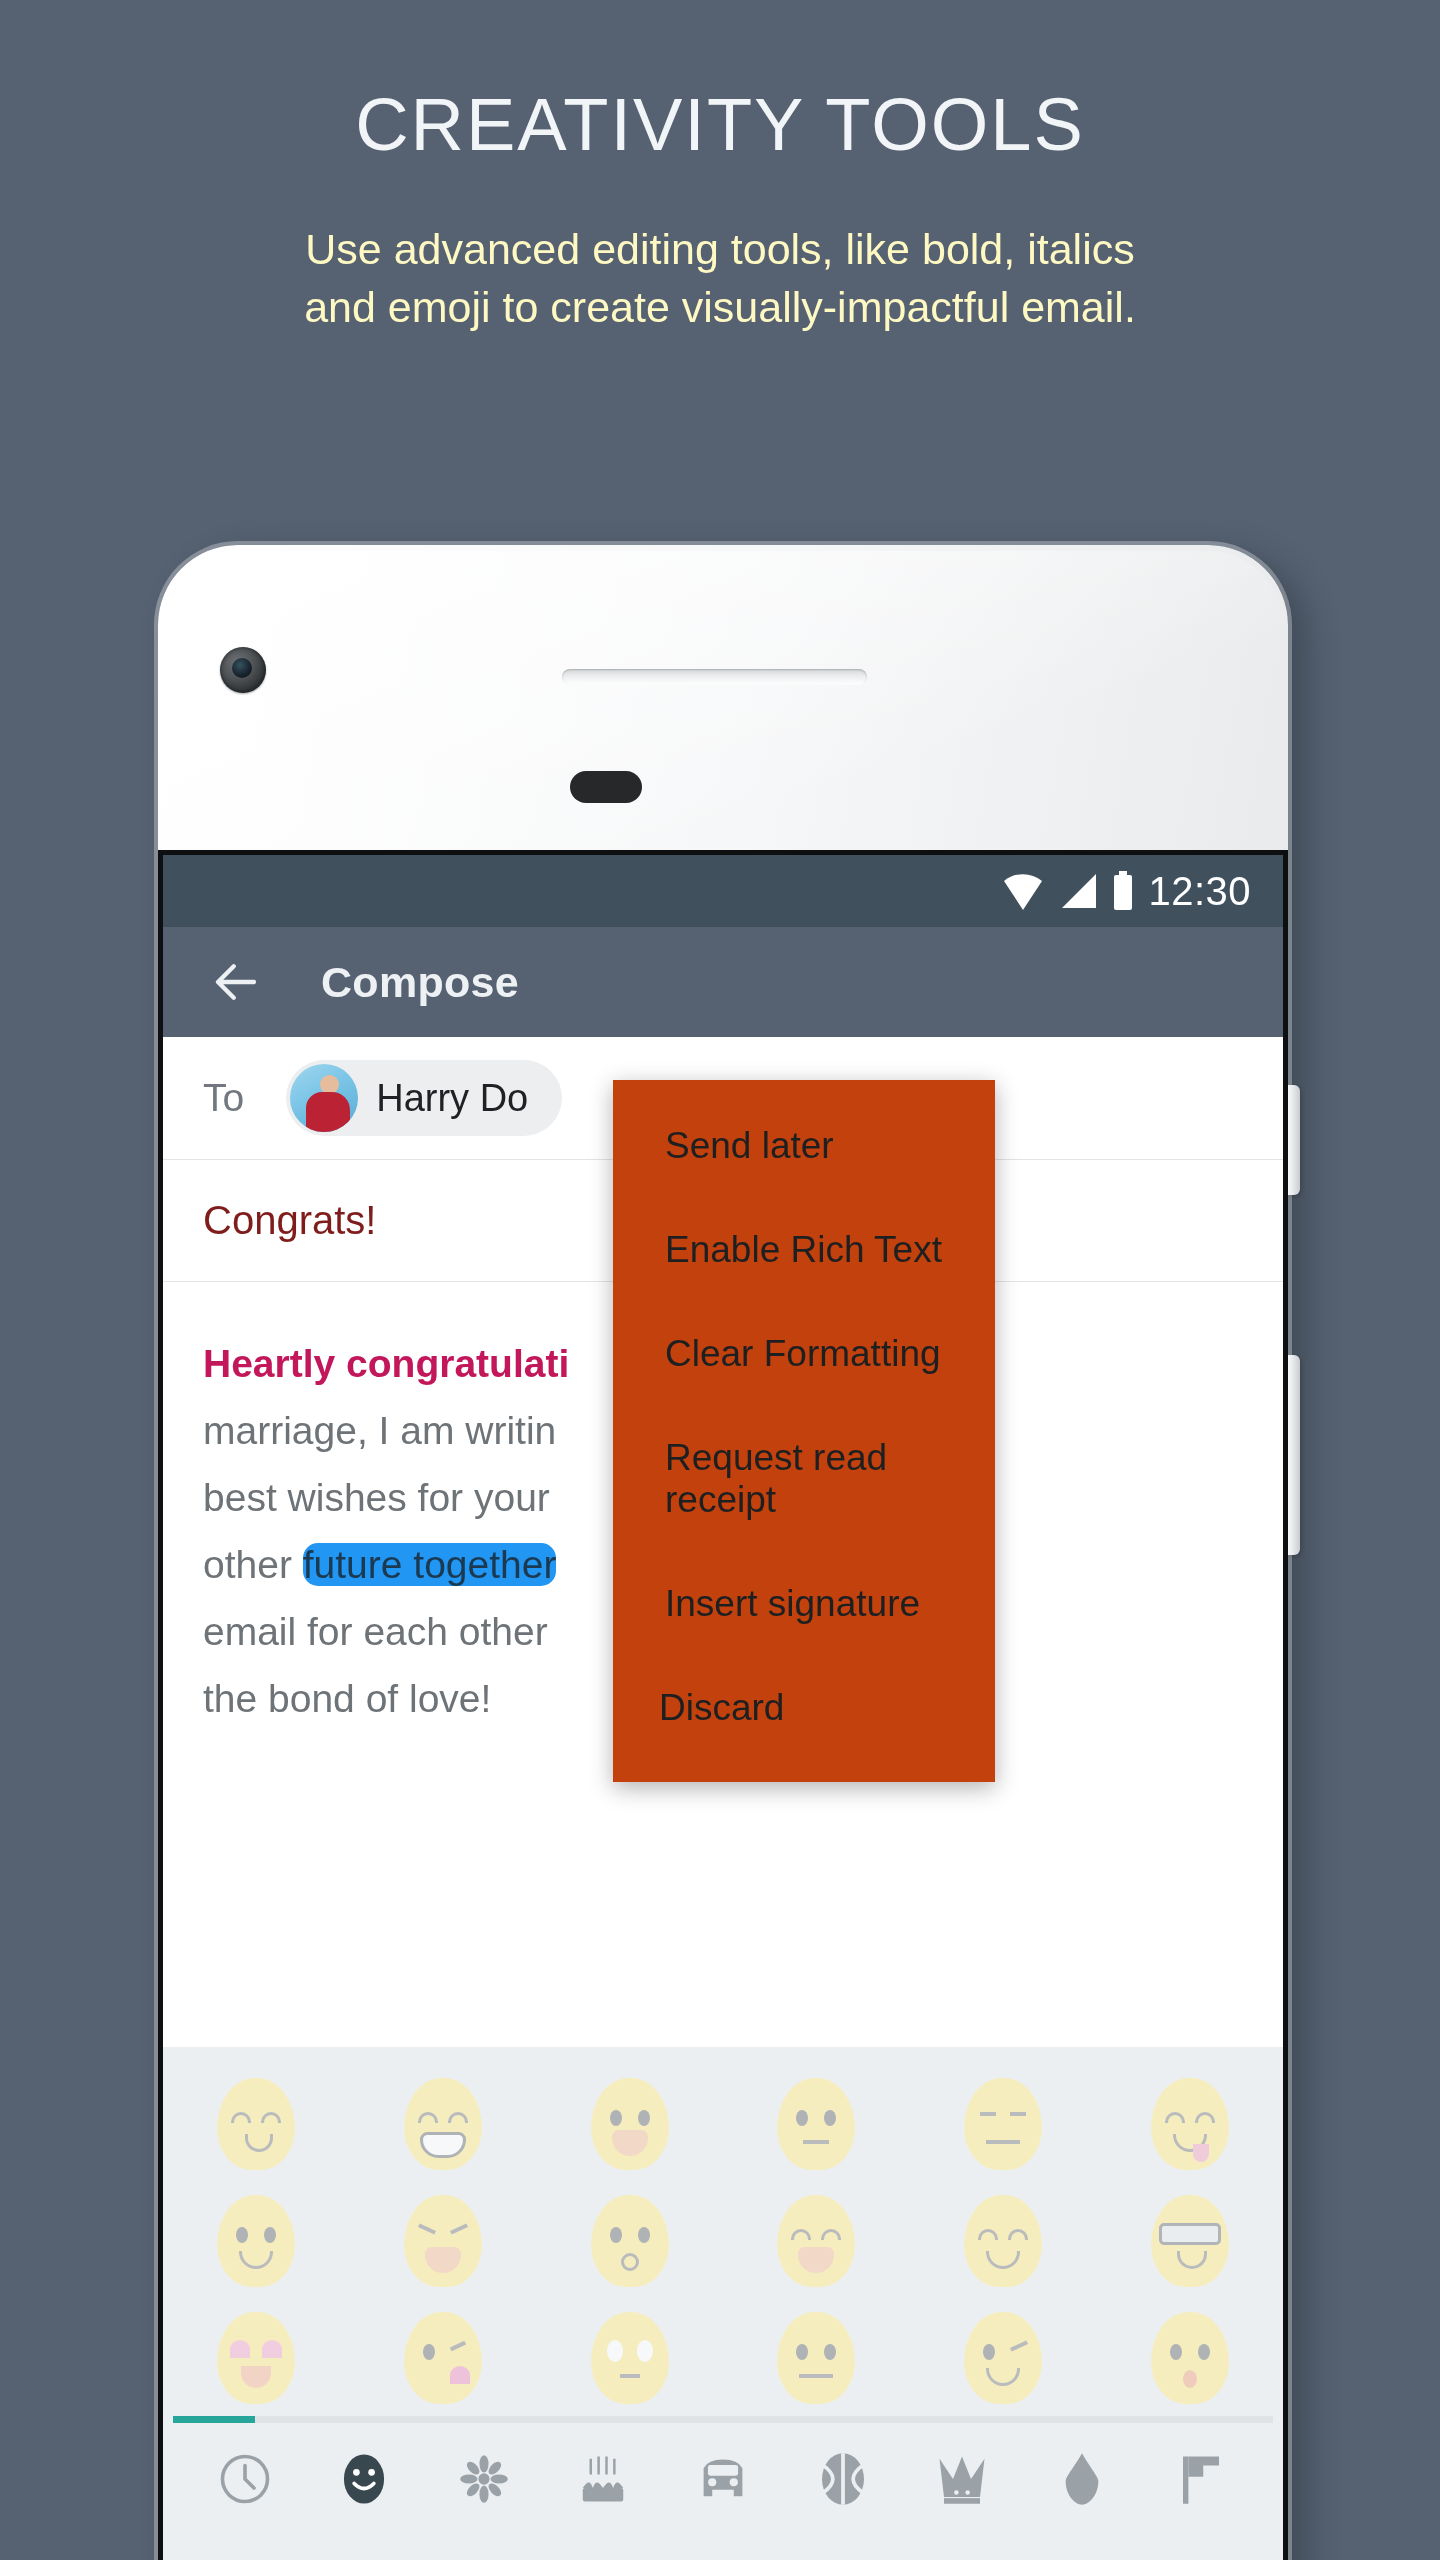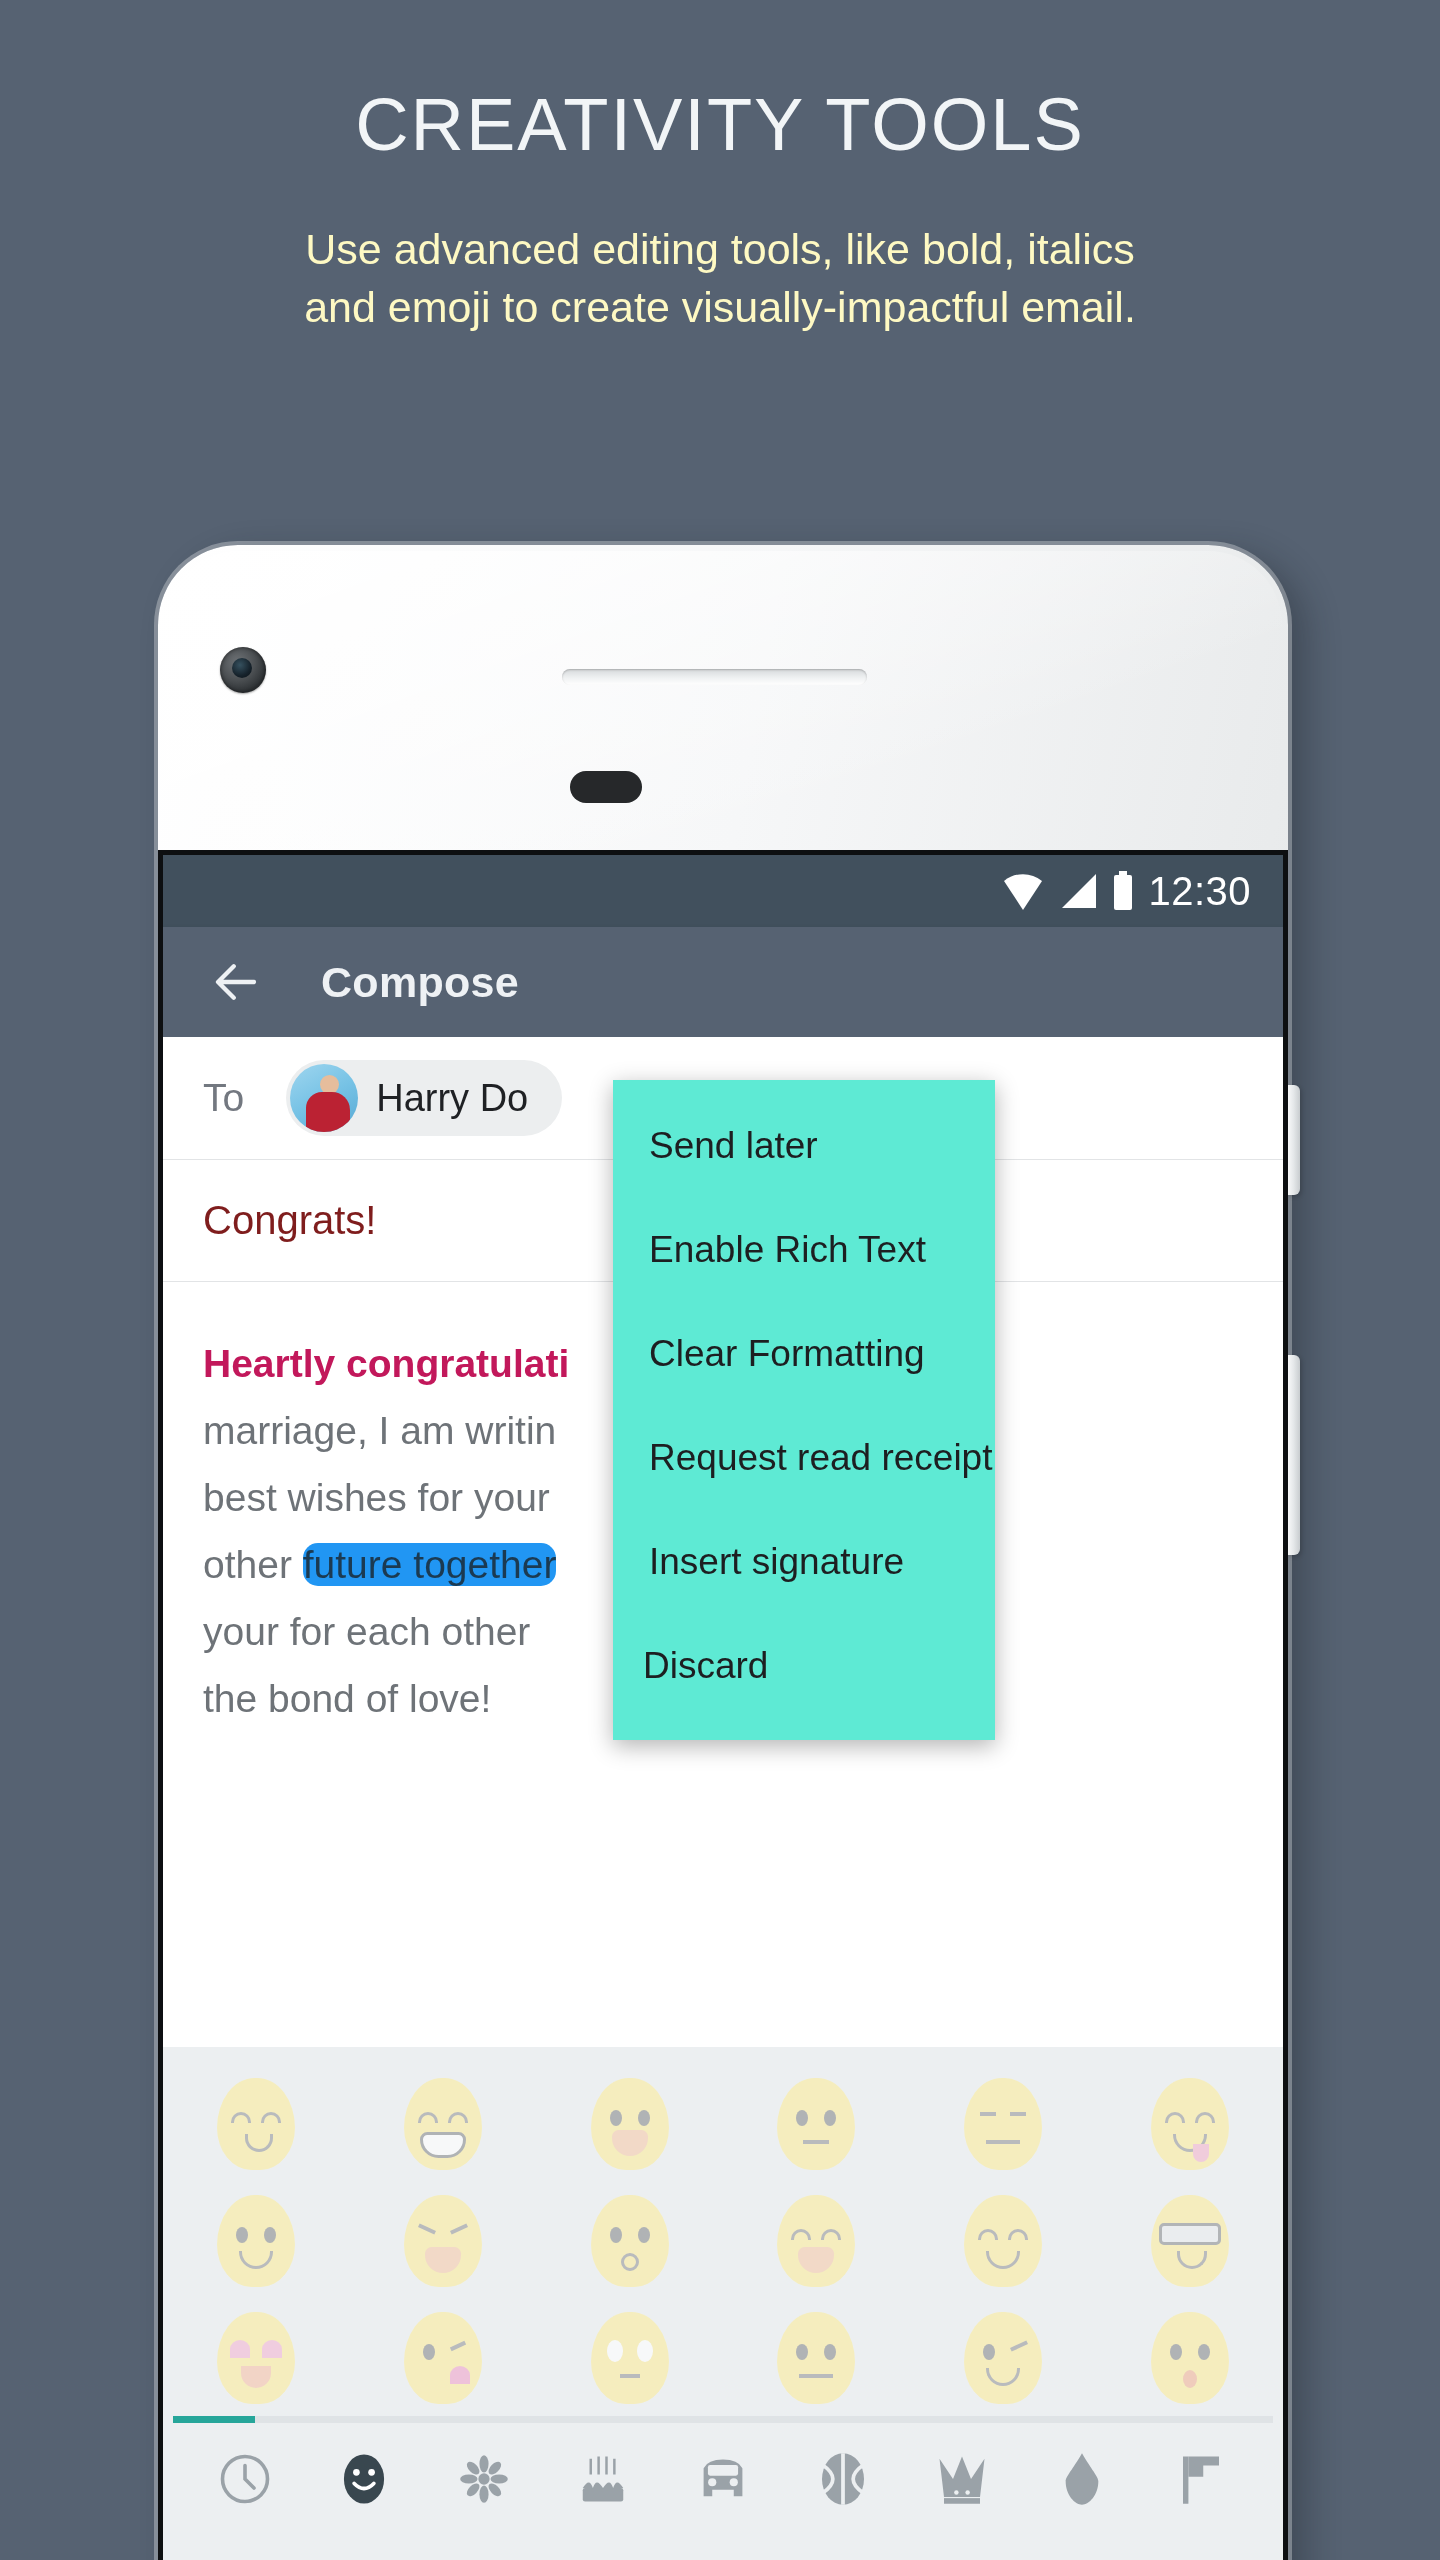--- a/index.html
+++ b/index.html
@@ -238,21 +238,21 @@
 
       <div id="body-area">
         <div class="body-line">
           <span id="body-lead">Heartly congratulati</span>
         </div>
         <div class="body-line">marriage, I am writin</div>
         <div class="body-line">best wishes for your</div>
         <div class="body-line">
           <span>other </span><span class="hl">future together</span>
         </div>
-        <div class="body-line">your for each other</div>
+        <div class="body-line">email for each other</div>
         <div class="body-line">the bond of love!</div>
       </div>
     </div>
 
     <div id="keyboard">
 
       <div style="height:18px"></div>
 
       <div class="emoji-row">
         <div class="emoji-cell">
@@ -476,22 +476,22 @@
         </div>
       </div>
 
       <div id="bottom-row">
         
         
         
       </div>
     </div>
 
-    <div id="overflow-menu" style="position:absolute;left:450px;top:225px;width:382px;background:#5eead4;
-                box-shadow:0 6px 22px rgba(0,0,0,.30);padding:14px 0 22px 0;">
+    <div id="overflow-menu" style="position:absolute;left:450px;top:225px;width:382px;background:#c2410c;
+                box-shadow:0 6px 22px rgba(0,0,0,.30);padding:14px 0 22px 16px;">
       <div class="menu-item" style="padding:31px 0 31px 36px;font-size:37px;color:#1d1f21;">Send later</div>
       <div class="menu-item" style="padding:31px 0 31px 36px;font-size:37px;color:#1d1f21;">Enable Rich Text</div>
       <div class="menu-item" style="padding:31px 0 31px 36px;font-size:37px;color:#1d1f21;">Clear Formatting</div>
       <div class="menu-item" style="padding:31px 0 31px 36px;font-size:37px;color:#1d1f21;">Request read receipt</div>
       <div class="menu-item" style="padding:31px 0 31px 36px;font-size:37px;color:#1d1f21;">Insert signature</div>
       <div class="menu-item" style="padding:31px 0 31px 30px;font-size:37px;color:#1d1f21;">Discard</div>
     </div>
 
   </div>
 </div>

